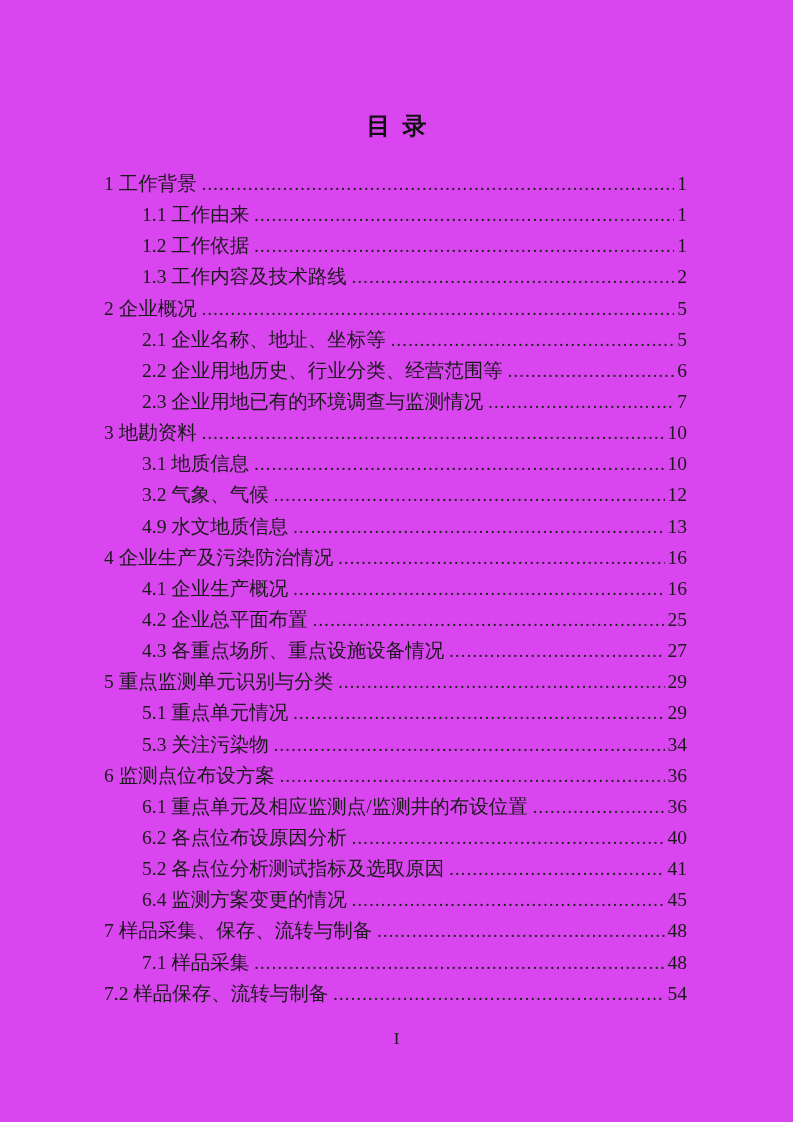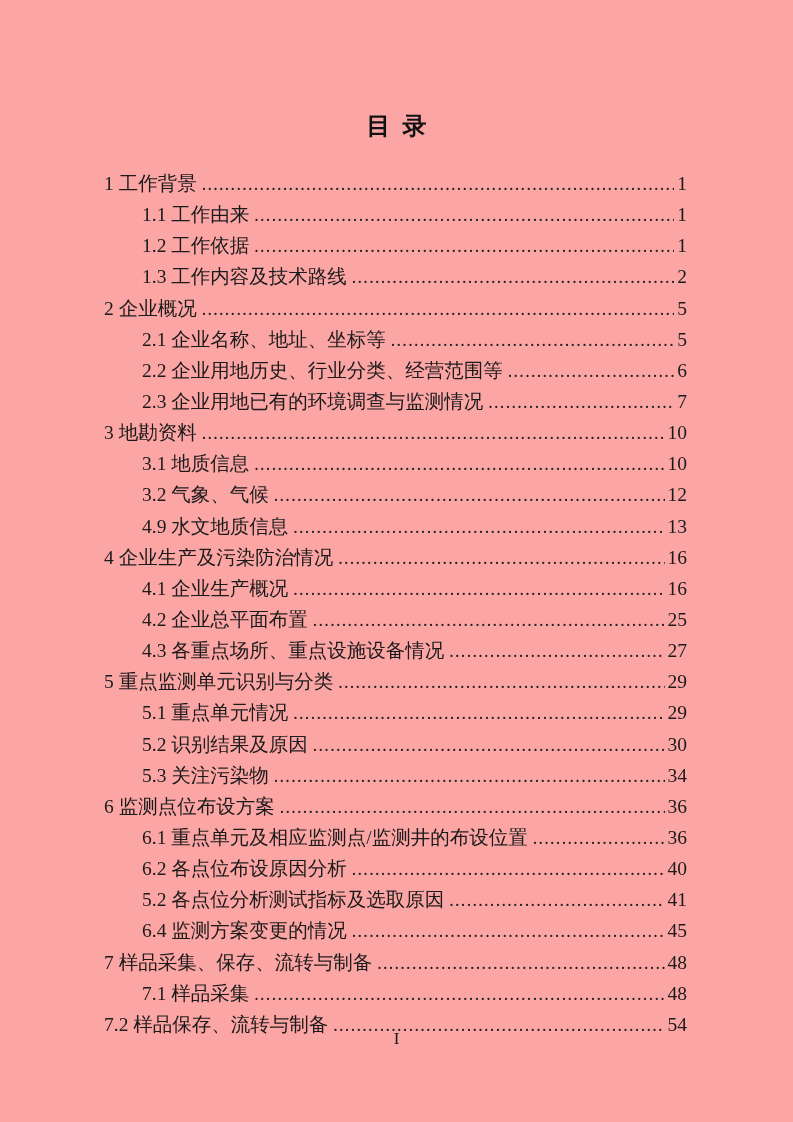--- a/index.html
+++ b/index.html
@@ -8,21 +8,21 @@
     width: 793px;
     height: 1122px;
     position: relative;
     font-family: "Liberation Serif", "DejaVu Serif", serif;
     color: #1a1a1a;
     overflow: hidden;
   }
   .page {
     position: absolute;
     inset: 0;
-    background: #fca5a5;
+    background: #d946ef;
   }
   .doc-title {
     position: absolute;
     top: 112px;
     left: 0;
     width: 100%;
     text-align: center;
     font-size: 24px;
     line-height: 28px;
     font-weight: bold;
@@ -177,25 +177,20 @@
     <span class="toc-leader"></span>
     <span class="toc-page">29</span>
   </div>
 
   <div class="toc-entry level-2">
     <span class="toc-label">5.1 重点单元情况</span>
     <span class="toc-leader"></span>
     <span class="toc-page">29</span>
   </div>
 
-  <div class="toc-entry level-2">
-    <span class="toc-label">5.2 识别结果及原因</span>
-    <span class="toc-leader"></span>
-    <span class="toc-page">30</span>
-  </div>
 
   <div class="toc-entry level-2">
     <span class="toc-label">5.3 关注污染物</span>
     <span class="toc-leader"></span>
     <span class="toc-page">34</span>
   </div>
 
   <div class="toc-entry level-1">
     <span class="toc-label">6 监测点位布设方案</span>
     <span class="toc-leader"></span>

